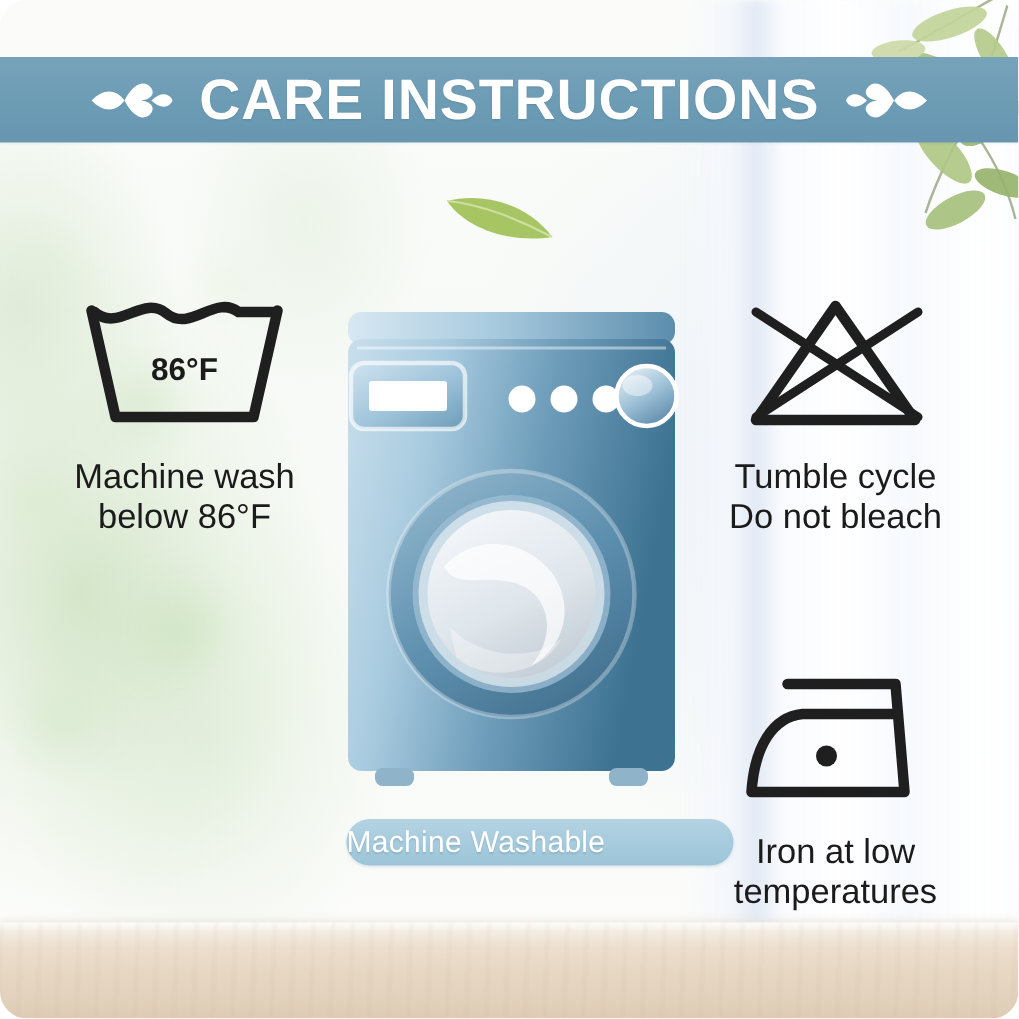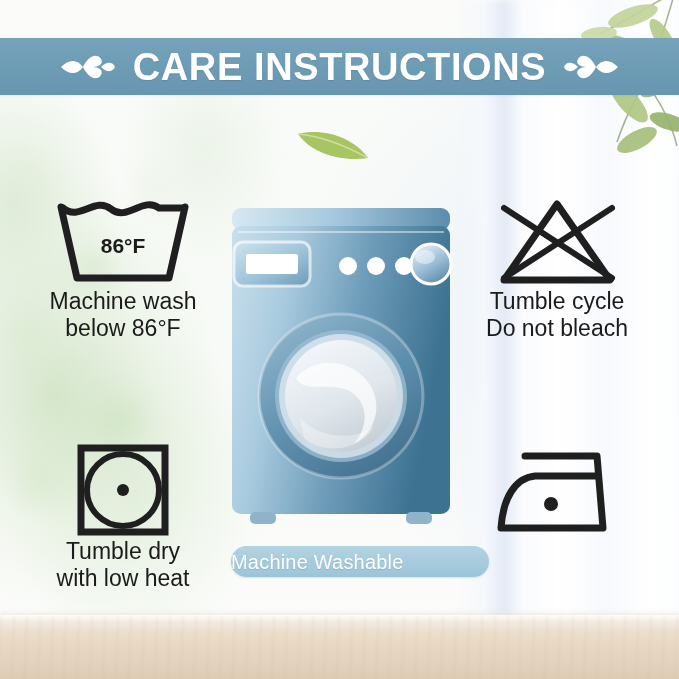--- a/index.html
+++ b/index.html
@@ -7,20 +7,21 @@
     padding: 0;
     background: #ffffff;
   }
   #page {
     position: relative;
     width: 679px;
     height: 679px;
     overflow: hidden;
     font-family: "Liberation Sans", sans-serif;
     background: #fdfdfb;
+    border-radius: 18px;
   }
 
   
   .bg-base {
     position: absolute;
     inset: 0;
     background:
       radial-gradient(ellipse 220px 300px at 8% 58%, rgba(186,214,168,0.55) 0%, rgba(212,230,200,0.25) 45%, rgba(255,255,255,0) 75%),
       radial-gradient(ellipse 150px 200px at 2% 30%, rgba(196,220,182,0.45) 0%, rgba(255,255,255,0) 70%),
       radial-gradient(ellipse 180px 240px at 20% 72%, rgba(200,224,188,0.40) 0%, rgba(255,255,255,0) 72%),
@@ -133,21 +134,21 @@
     align-items: center;
     width: 210px;
   }
   .care-item .icon-wrap {
     display: flex;
     align-items: flex-end;
     justify-content: center;
     height: 96px;
   }
   .care-label {
-    margin-top: 0;
+    margin-top: 16px;
     text-align: center;
     font-size: 23px;
     line-height: 1.18;
     color: #1b1b1b;
     white-space: pre-line;
   }
 
   #item-wash   { left: 18px;  top: 192px; }
   #item-bleach { left: 452px; top: 192px; }
   #item-dry    { left: 18px;  top: 442px; }
@@ -258,39 +259,30 @@
       <svg width="130" height="92" viewBox="0 0 130 92">
         <path d="M65 8 L118 84 L12 84 Z" stroke="#1f1f1f" stroke-width="7" fill="none" stroke-linejoin="round"></path>
         <line x1="12" y1="12" x2="120" y2="82" stroke="#1f1f1f" stroke-width="6" stroke-linecap="round"></line>
         <line x1="120" y1="12" x2="12" y2="82" stroke="#1f1f1f" stroke-width="6" stroke-linecap="round"></line>
       </svg>
     </div>
     <div class="care-label">Tumble cycle
 Do not bleach</div>
   </div>
 
-  <div class="care-item" id="item-dry">
-    <div class="icon-wrap">
-      <svg width="96" height="96" viewBox="0 0 96 96">
-        <rect x="6" y="6" width="84" height="84" stroke="#1f1f1f" stroke-width="7" fill="none"></rect>
-        <circle cx="48" cy="48" r="36" stroke="#1f1f1f" stroke-width="6" fill="none"></circle>
-        <circle cx="48" cy="48" r="6" fill="#1f1f1f"></circle>
-      </svg>
-    </div>
-    <div class="care-label">Tumble dry
-with low heat</div>
-  </div>
 
   <div class="care-item" id="item-iron">
     <div class="icon-wrap">
       <svg width="132" height="92" viewBox="0 0 132 92">
         <path d="M34 10 L106 10 L112 82 L10 82 C12 52, 24 32, 44 30 L104 30" stroke="#1f1f1f" stroke-width="7" fill="none" stroke-linejoin="round" stroke-linecap="round"></path>
         <circle cx="60" cy="58" r="7" fill="#1f1f1f"></circle>
       </svg>
     </div>
+    <div class="care-label">Iron at low
+temperatures</div>
   </div>
 
   <svg class="washer" viewBox="0 0 226 330">
     <defs>
       <linearGradient id="bodyGrad" x1="0" y1="0" x2="1" y2="0.25">
         <stop offset="0%" stop-color="#c9dfec"></stop>
         <stop offset="28%" stop-color="#a9cbdf"></stop>
         <stop offset="62%" stop-color="#6d9cb9"></stop>
         <stop offset="100%" stop-color="#3d7291"></stop>
       </linearGradient>

